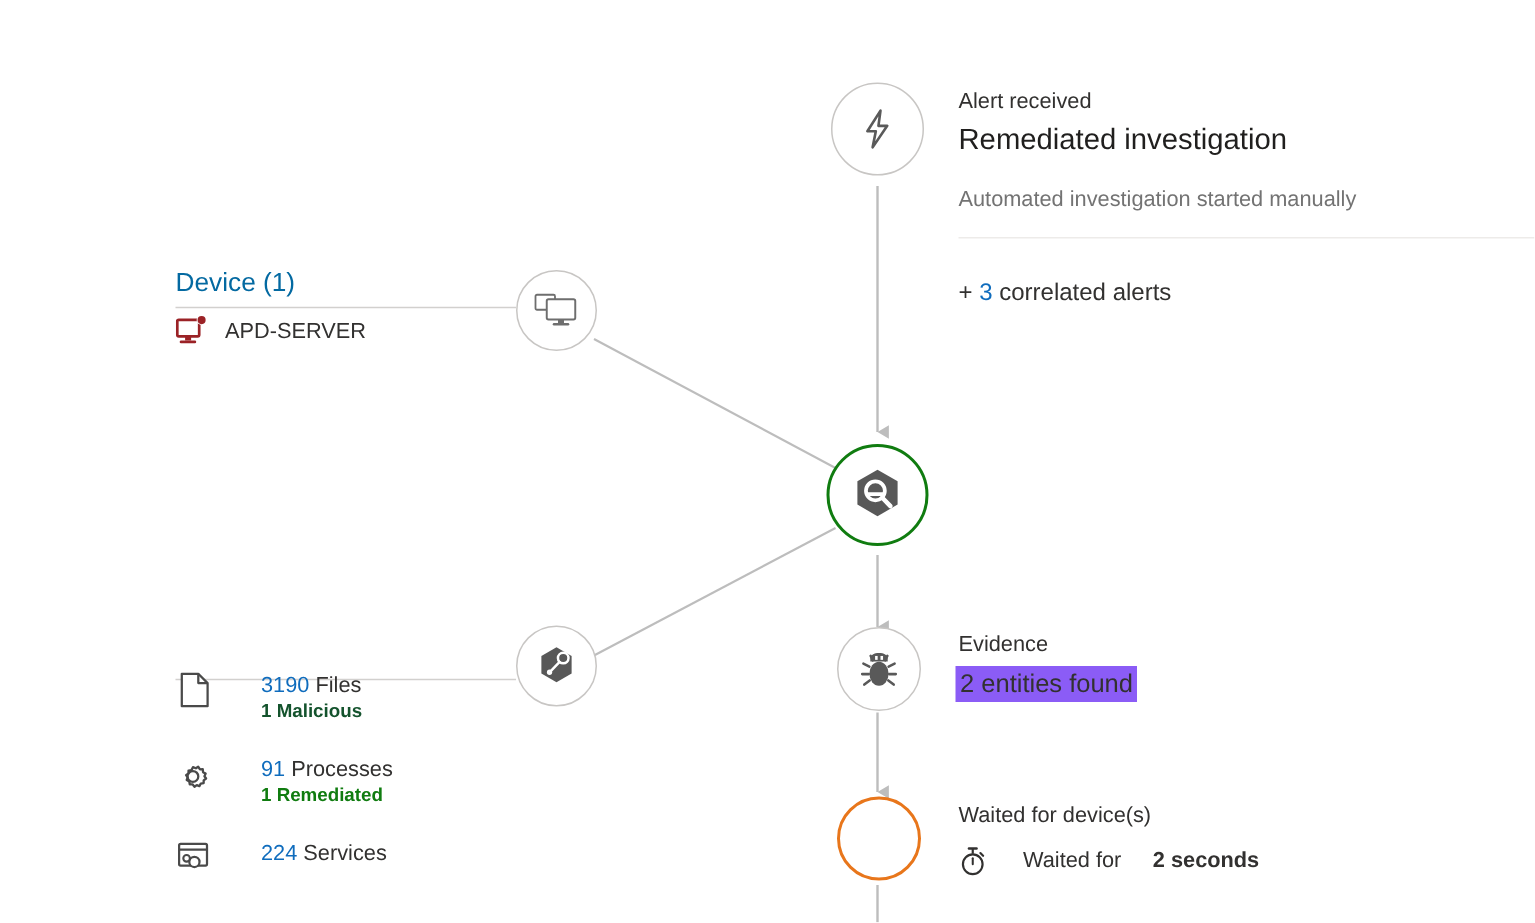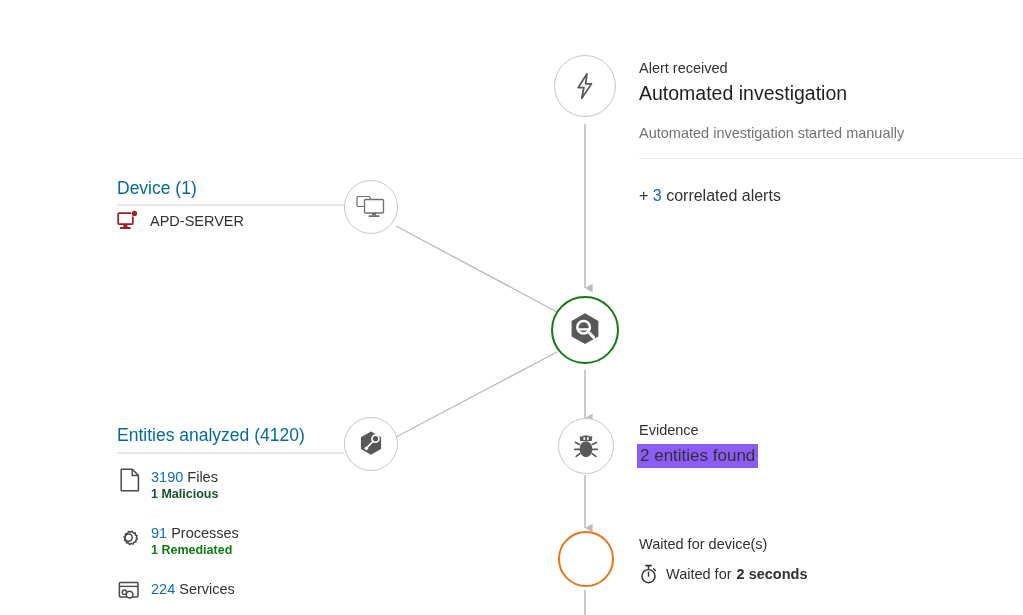--- a/index.html
+++ b/index.html
@@ -45,20 +45,21 @@
     font-size: 17.5px;
     color: #0369a1;
     font-weight: 400;
     line-height: 20px;
     white-space: nowrap;
   }
   .entity-row {
     display: flex;
     align-items: flex-start;
     margin-top: 14px;
+    gap: 23px;
   }
   .entity-ico {
     width: 26px;
     height: 26px;
     flex: 0 0 26px;
     margin-right: 8px;
     display: flex;
     align-items: center;
     justify-content: center;
   }
@@ -137,20 +138,21 @@
     margin-left: -2px;
     white-space: nowrap;
   }
   .waited-line {
     display: flex;
     align-items: center;
     margin-top: 10px;
     font-size: 14.5px;
     color: #323130;
     white-space: nowrap;
+    gap: 16px;
   }
   .waited-line .stopwatch { margin-right: 8px; display: flex; }
   .waited-line b { font-weight: bold; }
 </style>
 </head>
 <body>
 
 <div id="stage">
 
   <svg class="svg-layer" viewBox="0 0 1023 615">
@@ -232,21 +234,20 @@
         <rect x="6.4" y="14.4" width="4" height="2.6" fill="#9b2226"></rect>
         <rect x="2.8" y="17" width="11" height="1.9" rx="0.9" fill="#9b2226"></rect>
         <circle cx="17.4" cy="3.4" r="3.3" fill="#ffffff"></circle>
         <circle cx="17.4" cy="3.4" r="2.7" fill="#9b2226"></circle>
       </svg>
       <div class="device-name">APD-SERVER</div>
     </div>
   </div>
 
   <div class="panel" style="left:117px; top:425px; width:240px;">
-    <div class="panel-title">Entities analyzed (4120)</div>
 
     <div style="height:22px;"></div>
 
     <div class="entity-row" style="margin-top:0;">
       <span class="entity-ico">
         <svg width="20" height="24" viewBox="0 0 20 24">
           <path d="M1.2 1.2 L12.2 1.2 L18.4 7.4 L18.4 22.8 L1.2 22.8 Z" fill="#ffffff" stroke="#4a4a4a" stroke-width="1.5" stroke-linejoin="round"></path>
           <path d="M12.2 1.2 L12.2 7.4 L18.4 7.4" fill="none" stroke="#4a4a4a" stroke-width="1.5" stroke-linejoin="round"></path>
         </svg>
       </span>
@@ -291,21 +292,21 @@
         <span class="entity-main">
           <span class="entity-count">224</span>
           <span>Services</span>
         </span>
       </span>
     </div>
   </div>
 
   <div class="tl-block" style="left:639px; top:59px; width:384px;">
     <div class="tl-kicker">Alert received</div>
-    <div class="tl-title">Automated investigation</div>
+    <div class="tl-title">Remediated investigation</div>
     <div class="tl-desc">Automated investigation started manually</div>
   </div>
 
   <div class="tl-divider" style="left:639px; top:158px; width:384px;"></div>
 
   <div class="correlated" style="left:639px; top:187px;">
     <span>+</span>
     <span class="num">3</span>
     <span>correlated alerts</span>
   </div>

